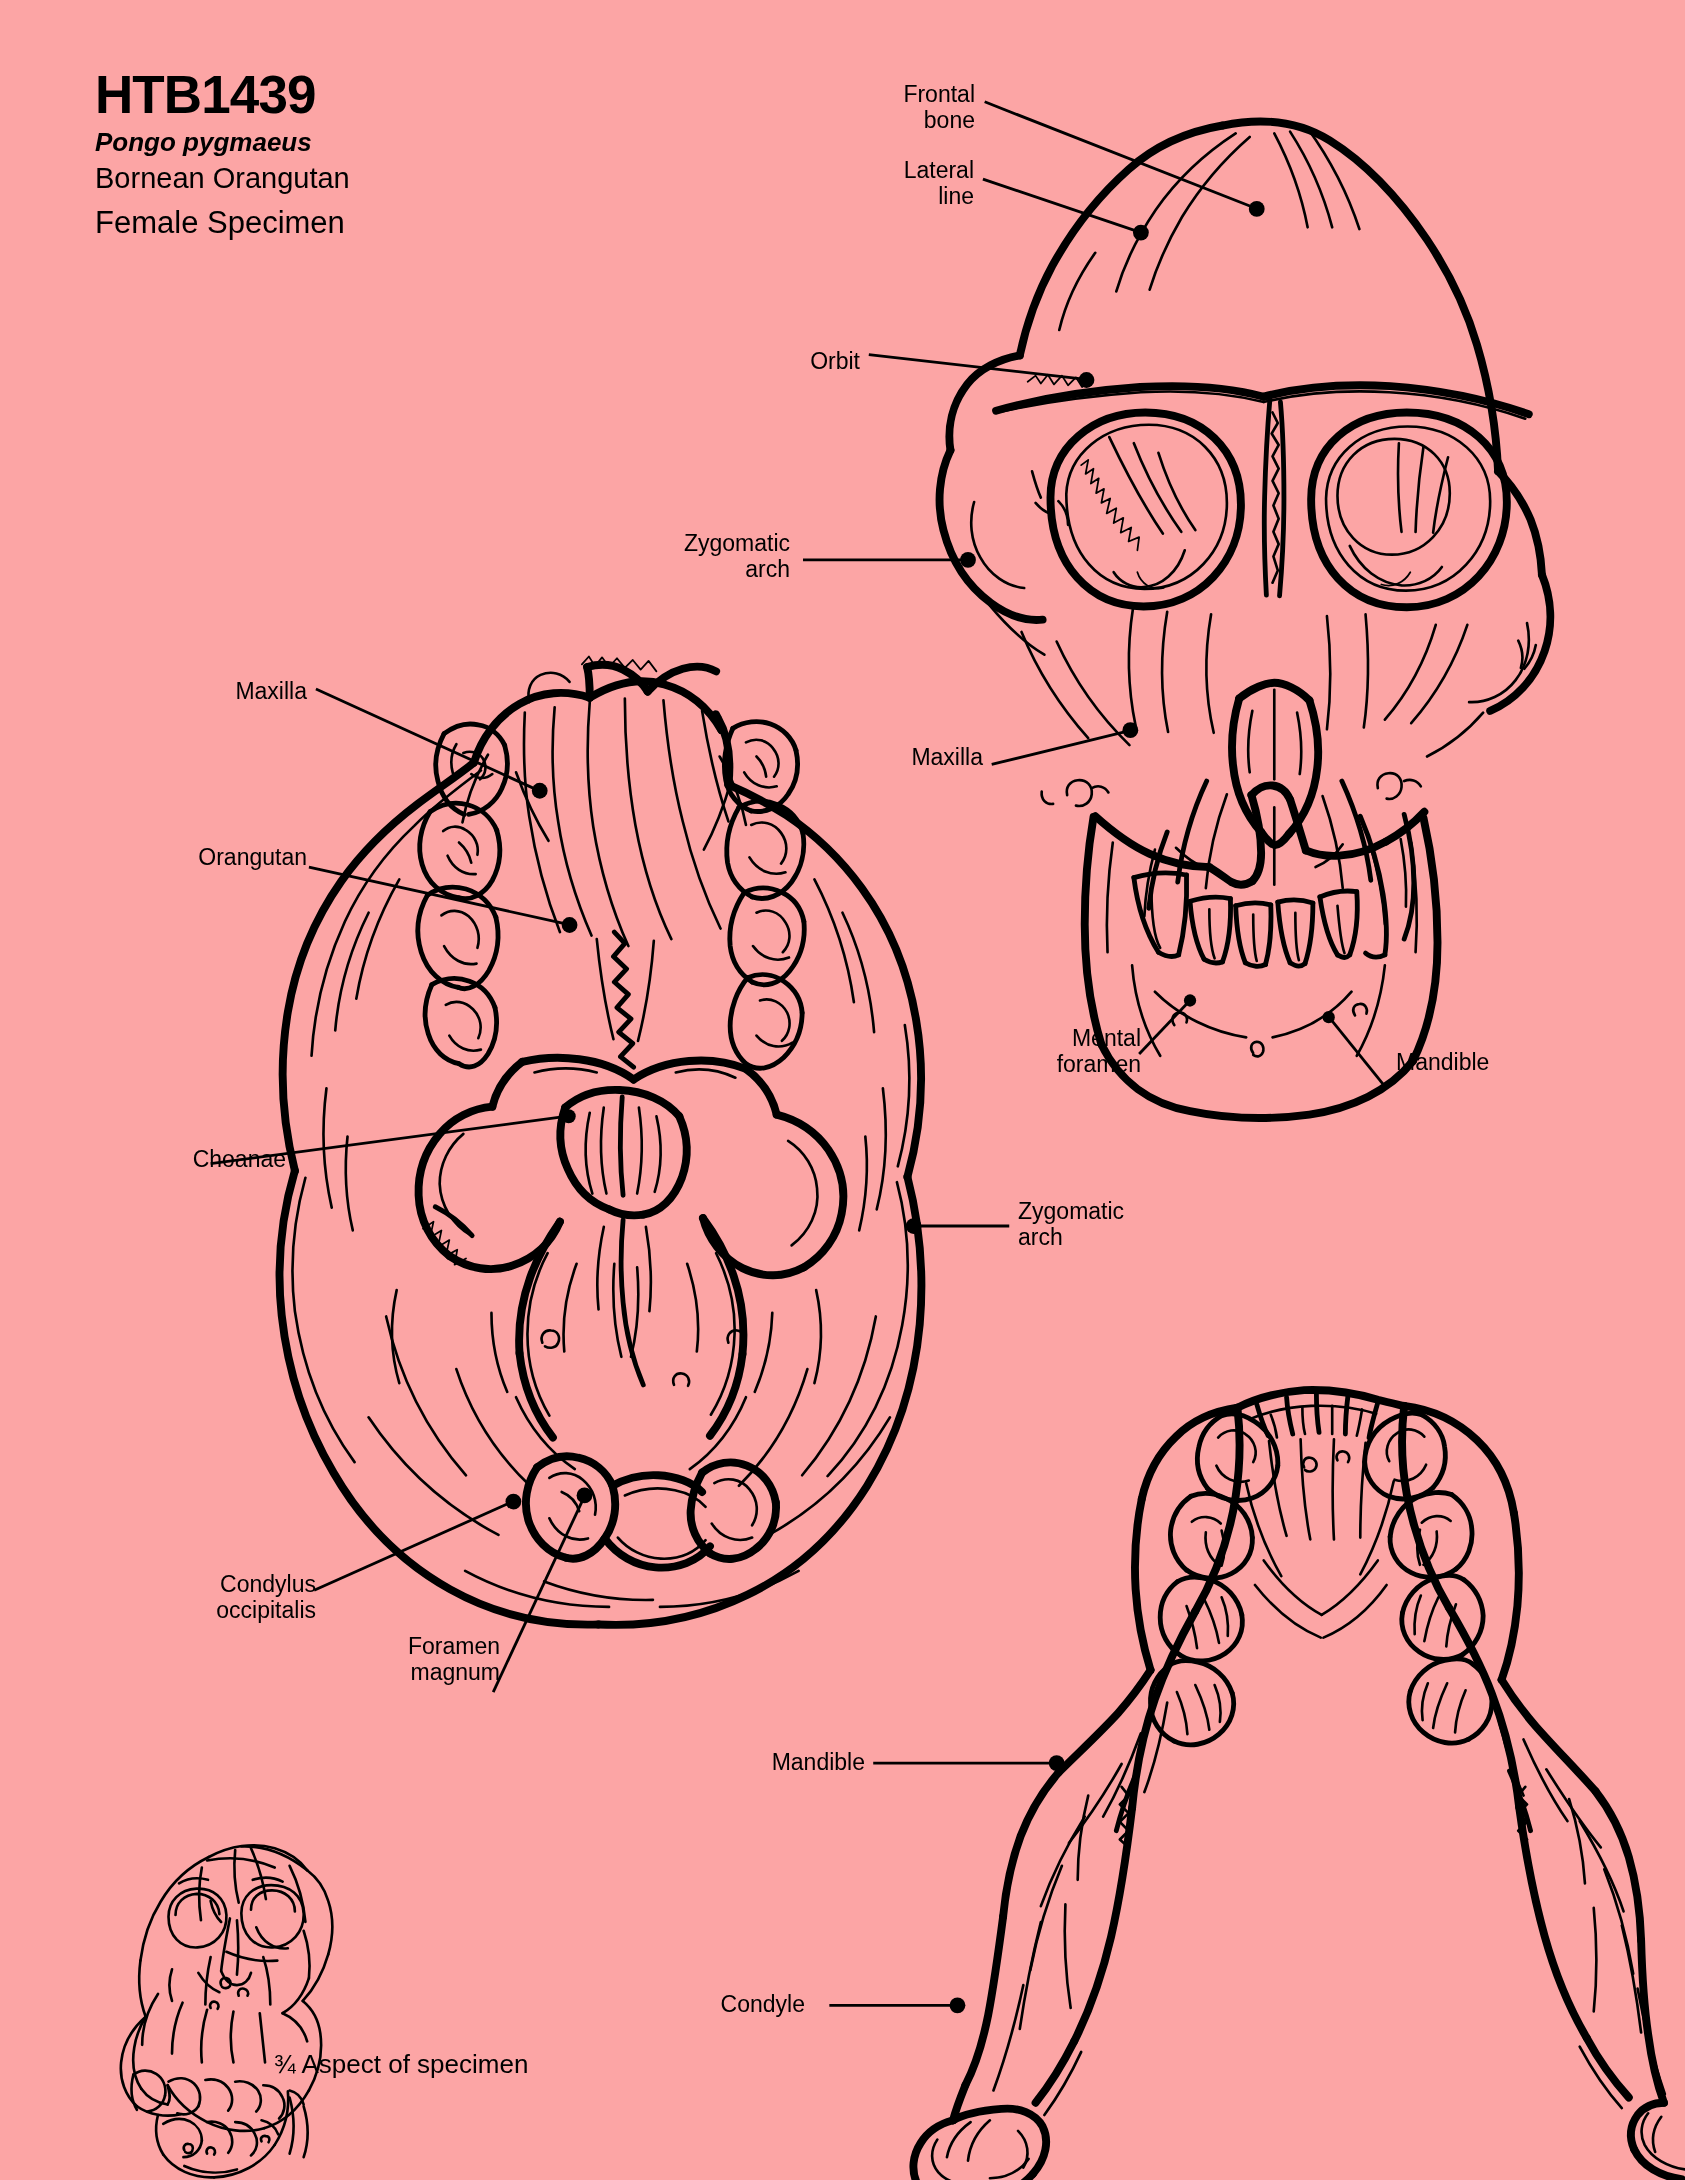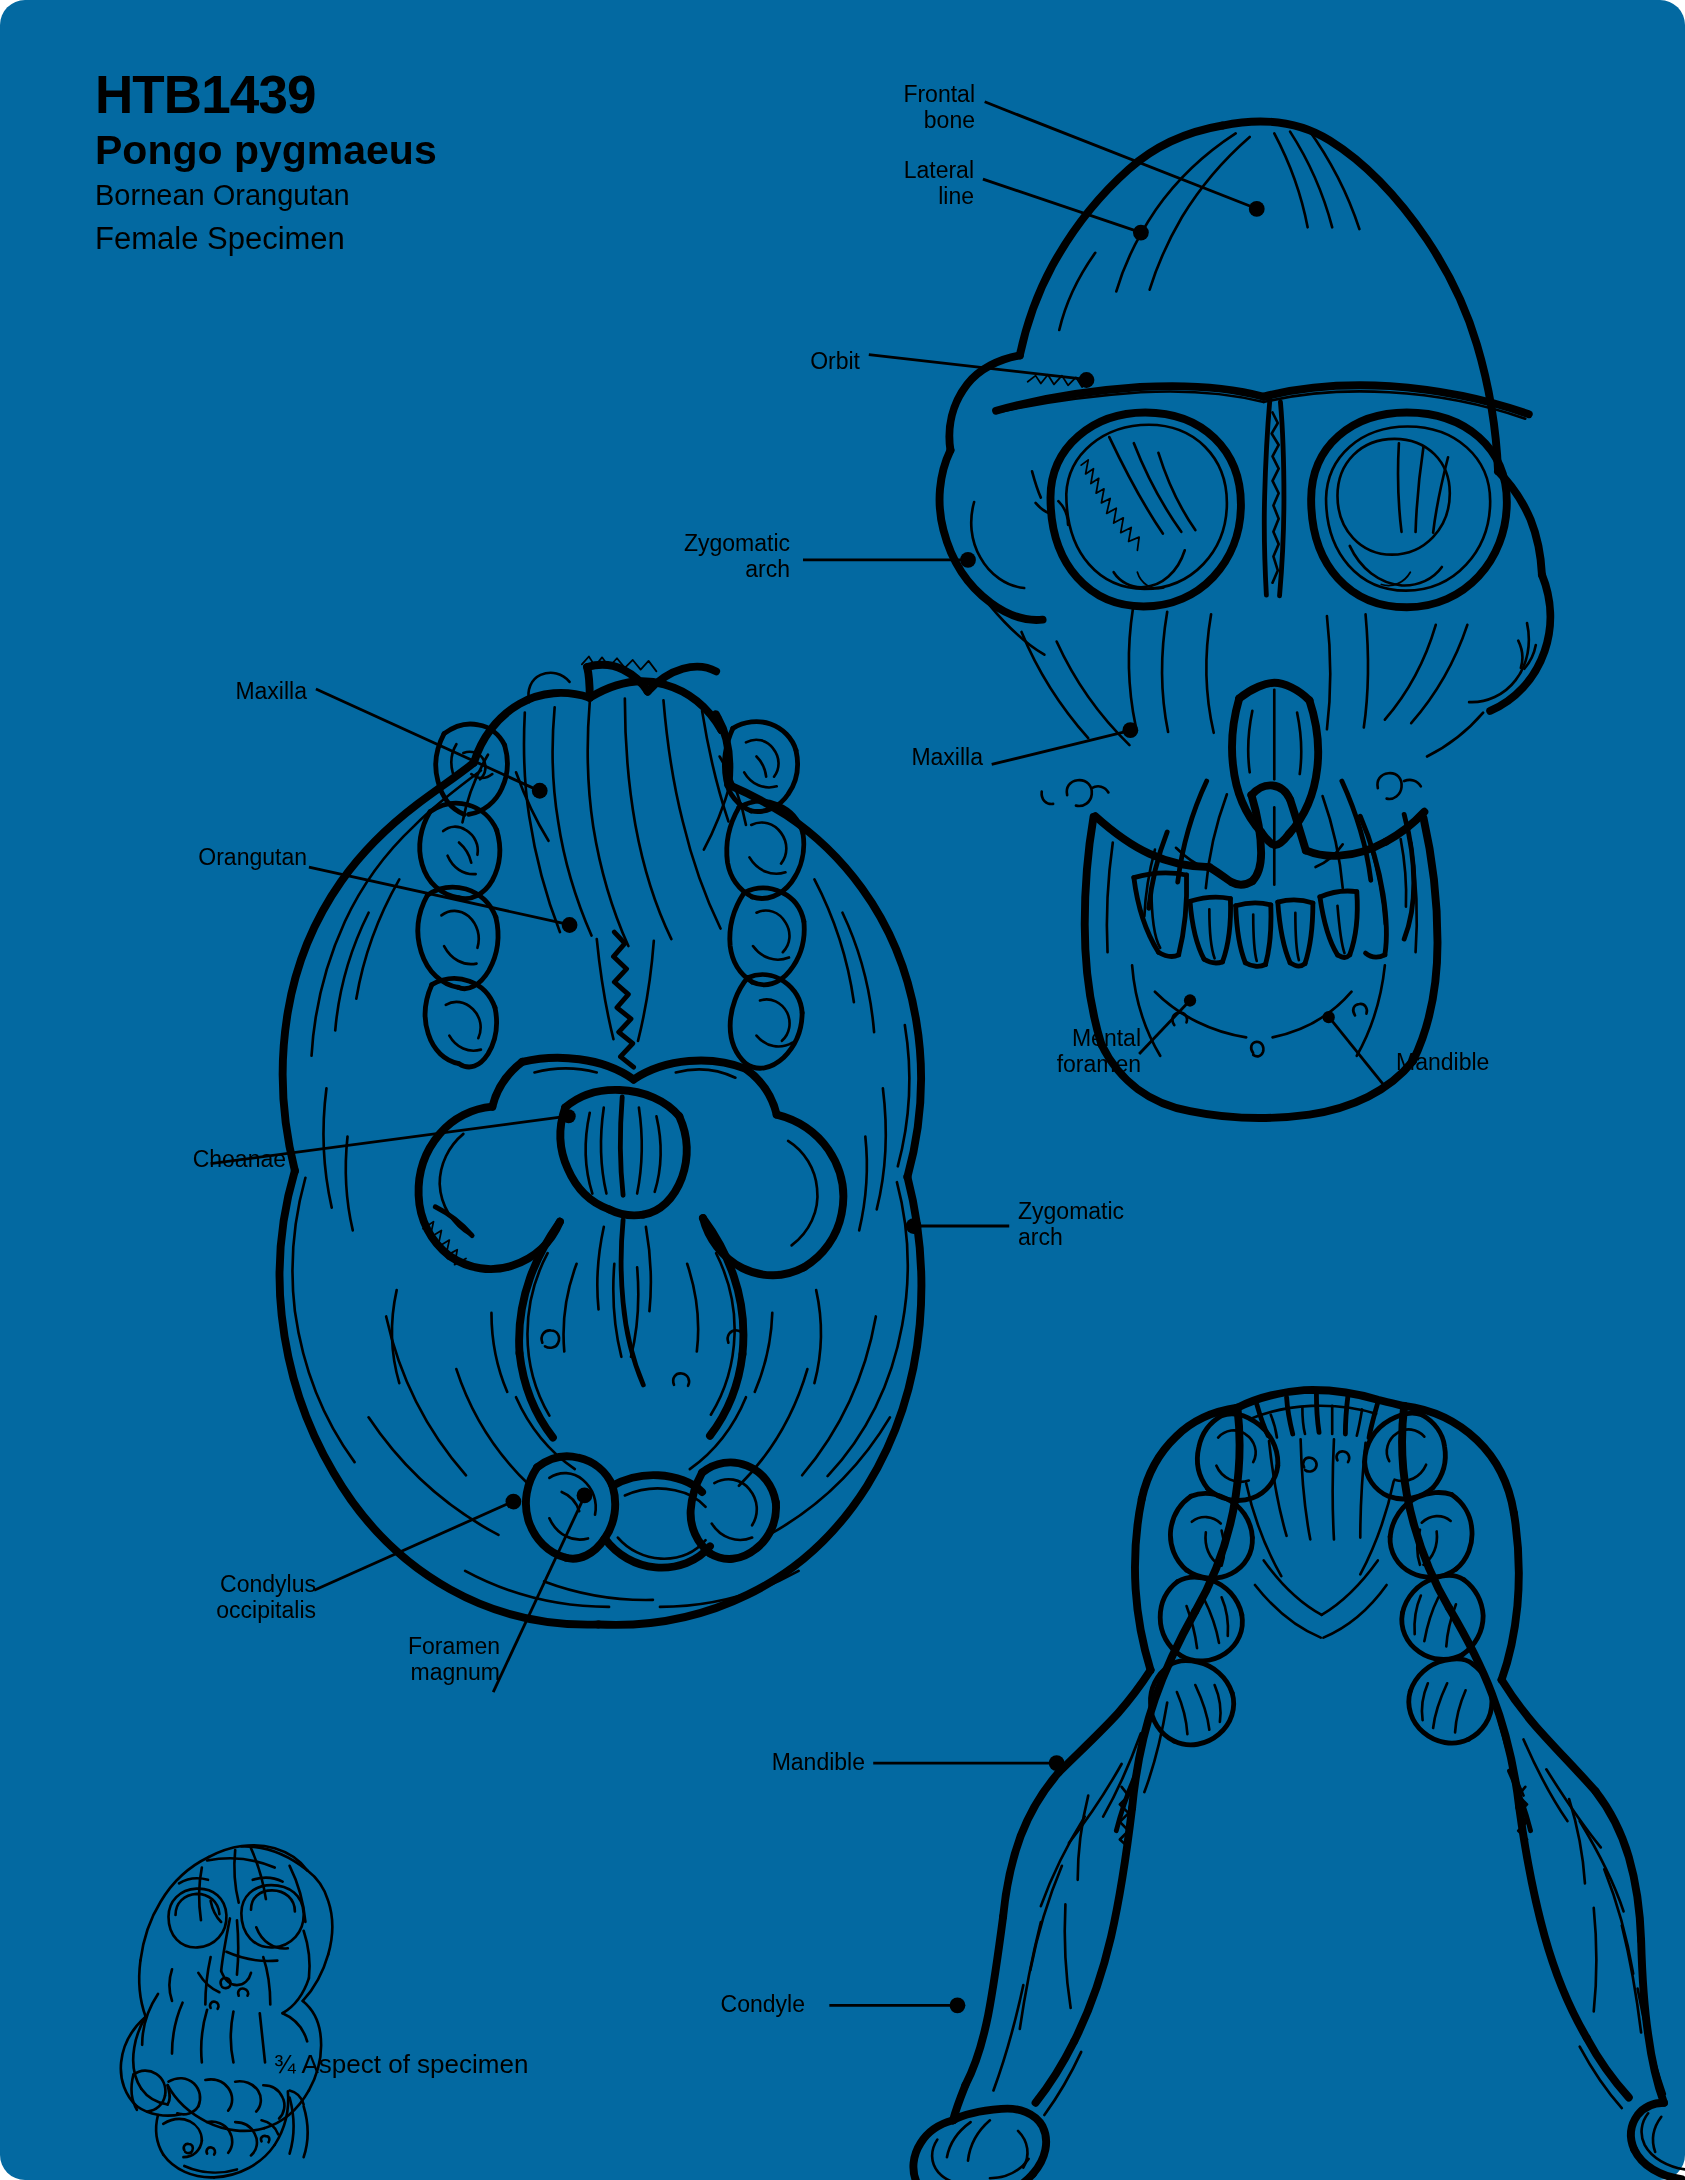--- a/index.html
+++ b/index.html
@@ -3,26 +3,26 @@
 <meta charset="utf-8">
 <style>
   html,body{margin:0;padding:0;background:#ffffff;}
   body{
     width:1685px;height:2180px;
     font-family:"Liberation Sans","DejaVu Sans",sans-serif;
     color:#000000;
     position:relative;
     overflow:hidden;
   }
-  #sheet{position:absolute;inset:0;background:#0369a1;border-radius:25px;}
+  #sheet{position:absolute;inset:0;background:#fca5a5;}
 
   
   #titleblock{position:absolute;left:95px;top:68px;}
   #spec-id{font-size:53px;font-weight:bold;letter-spacing:-0.9px;line-height:1.0;margin:0;}
-  #spec-binomial{font-size:41px;font-weight:bold;line-height:1.12;margin:7px 0 0 0;}
+  #spec-binomial{font-size:26px;font-weight:bold;font-style:italic;line-height:1.12;margin:7px 0 0 0;}
   #spec-common{font-size:29px;font-weight:normal;line-height:1.15;margin:5.3px 0 0 0;}
   #spec-sex{font-size:31px;font-weight:normal;line-height:1.15;margin:8.8px 0 0 0;}
 
   
   .lbl{
     position:absolute;
     font-size:23px;
     line-height:1.14;
     white-space:pre;
     color:#000;

